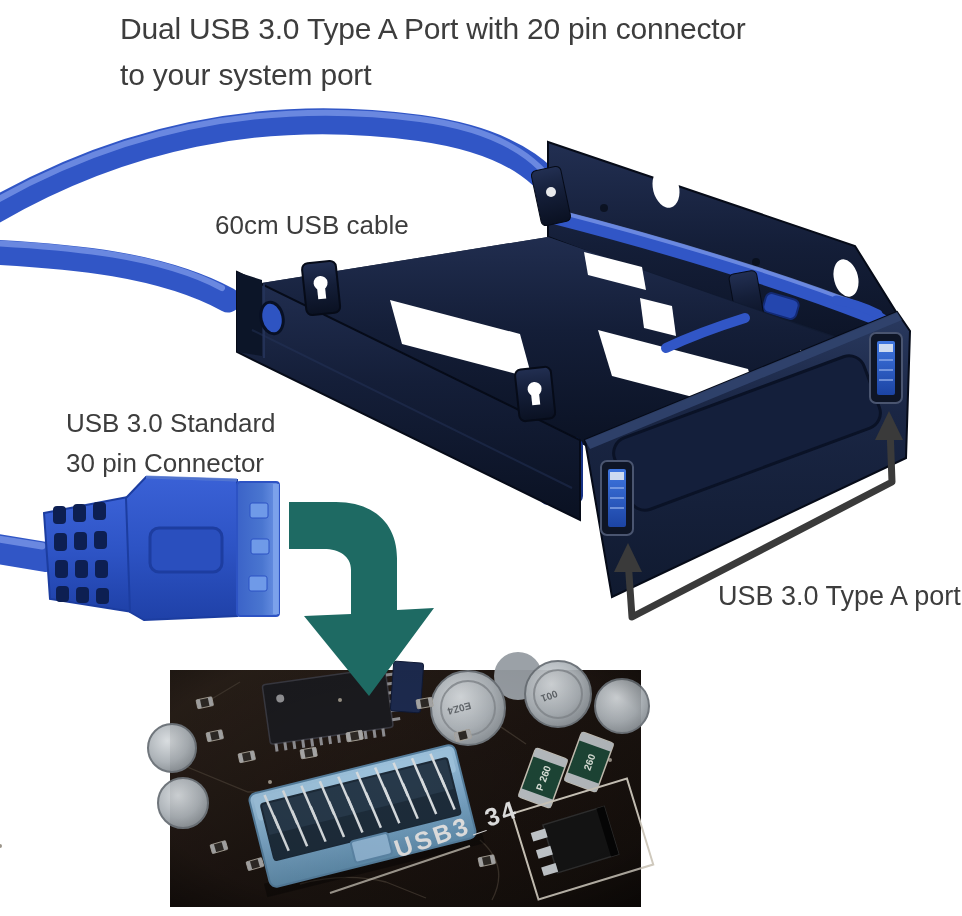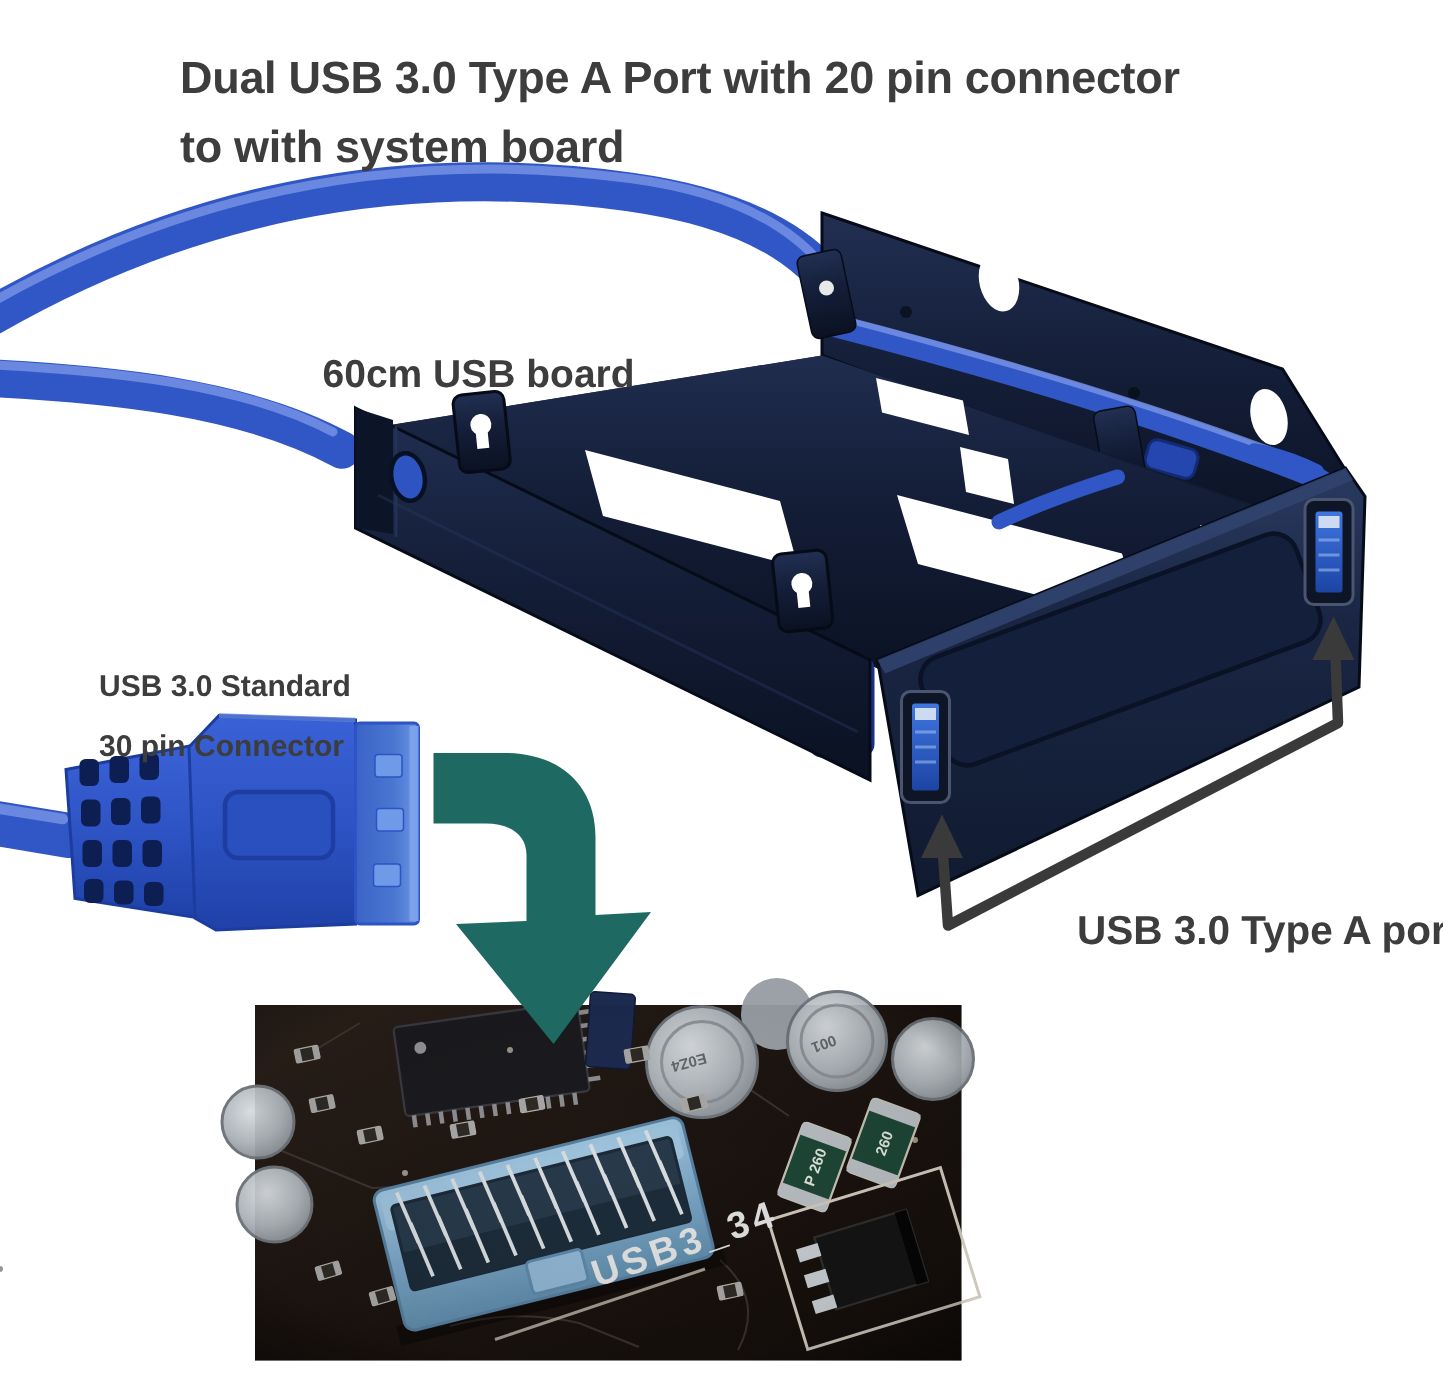--- a/index.html
+++ b/index.html
@@ -1,22 +1,22 @@
 <!DOCTYPE html>
 <html style="--label-gray: #3d3d3d; --arrow-gray: #3a3a3a; --teal-arrow: #1e6a63; --cable-blue: #3156c6; --cable-highlight: #7e9ae8; --bracket-navy: #16213c; --bracket-dark: #0a1122; --connector-blue: #2d53c4; --connector-head-blue: #4a76d0; --port-blue: #2a5cd0; --header-blue: #7ca6c6; --pcb-dark: #171009;"><head>
 <meta charset="utf-8">
 <style>
   html,body{margin:0;padding:0;background:#ffffff;}
   .stage{position:relative;width:962px;height:916px;background:#fff;overflow:hidden;
          font-family:"Liberation Sans","DejaVu Sans",sans-serif;}
   .scene{position:absolute;left:0;top:0;}
-  .lbl{position:absolute;color:var(--label-gray,#3d3d3d);font-weight:bold;white-space:nowrap;margin-top:24px;}
+  .lbl{position:absolute;color:var(--label-gray,#3d3d3d);font-weight:normal;white-space:nowrap;}
   .title{left:120px;top:6px;font-size:30px;line-height:46px;letter-spacing:-0.2px;}
   .lbl-cable{left:215px;top:210px;font-size:26px;}
-  .lbl-conn{left:66px;top:414px;font-size:20px;line-height:40px;}
+  .lbl-conn{left:66px;top:403px;font-size:26px;line-height:40px;}
   .lbl-port{left:718px;top:581px;font-size:27px;}
   .teal{fill:var(--teal-arrow,#1e6a63);}
   .arrowline{stroke:var(--arrow-gray,#3a3a3a);stroke-width:7;fill:none;stroke-linejoin:round;}
   .arrowhead{fill:var(--arrow-gray,#3a3a3a);}
   .cableMain{stroke:var(--cable-blue,#3156c6);fill:none;stroke-linecap:round;}
   .cableHi{stroke:var(--cable-highlight,#7e9ae8);fill:none;stroke-linecap:round;opacity:.75;}
   .smdBody{fill:#2e2a26;stroke:#b9b3a6;stroke-width:.8;}
   .smdEnd{fill:#a9a9a9;}
   .silk{stroke:#cfc9bd;fill:none;}
 </style>
@@ -326,24 +326,24 @@
     <text transform="translate(398,858) rotate(-19)" font-size="25" font-weight="bold" fill="#e2e2e2" letter-spacing="3">USB3_34</text>
     <rect x="170" y="670" width="471" height="237" fill="url(#vig)"></rect>
   </g>
 
   <path class="teal" d="M289,502 L336,502 C374,502 397,524 397,558 L397,610 L434,608 L369,696 L304,616 L351,614 L351,570
            C351,556 339,549 324,549 L289,549 Z"></path>
 </svg>
 
 <div class="lbl title">
   <div>Dual USB 3.0 Type A Port with 20 pin connector</div>
-  <div>to with system board</div>
+  <div>to your system port</div>
 </div>
 
-<div class="lbl lbl-cable">60cm USB board</div>
+<div class="lbl lbl-cable">60cm USB cable</div>
 
 <div class="lbl lbl-conn">
   <div>USB 3.0 Standard</div>
   <div>30 pin Connector</div>
 </div>
 
 <div class="lbl lbl-port">USB 3.0 Type A port</div>
 
 </div>
 

